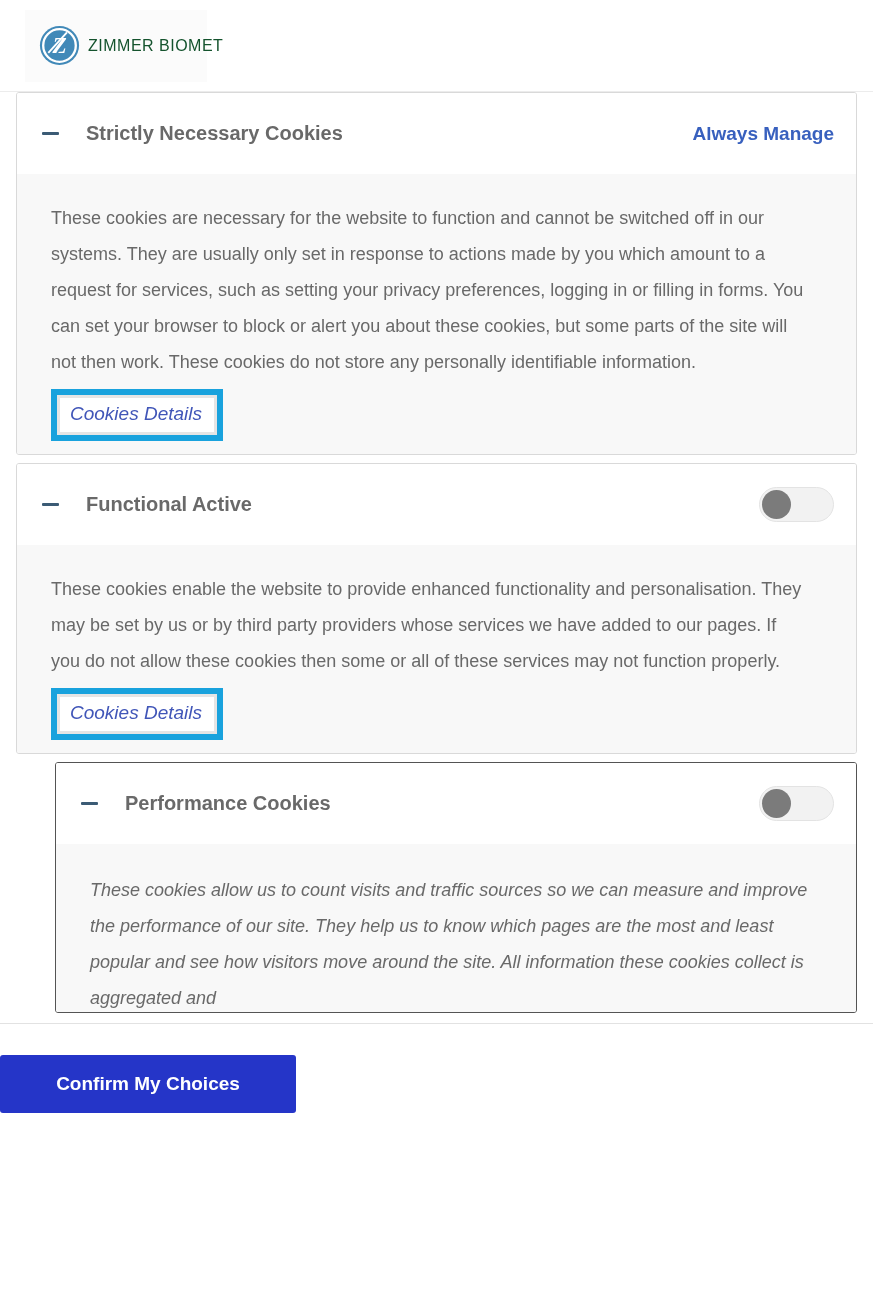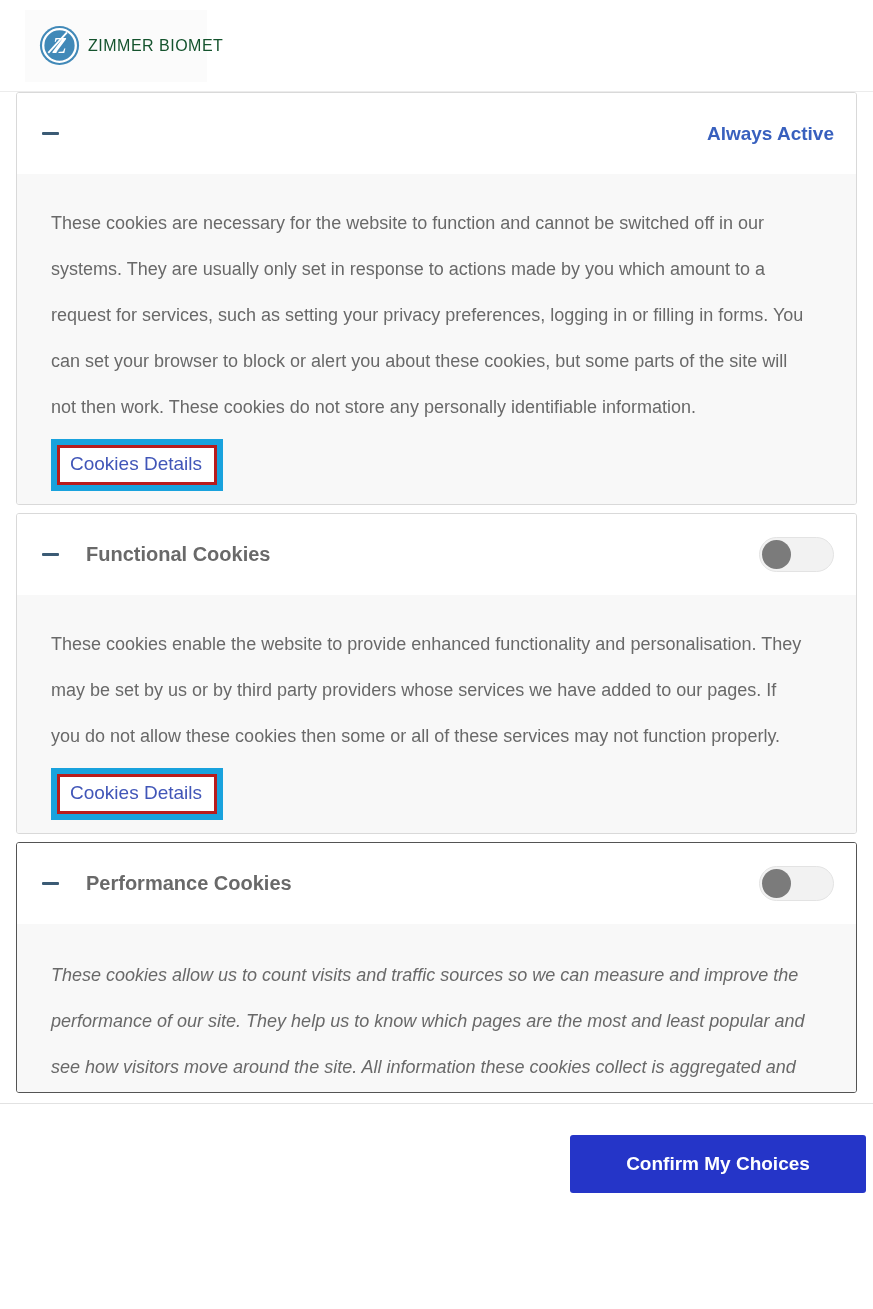--- a/index.html
+++ b/index.html
@@ -48,21 +48,21 @@
     color: #6a6a6a;
   }
 
   .card {
     border: 1px solid #d9d9d9;
     border-radius: 3px;
     margin-bottom: 8px;
     background: #ffffff;
     overflow: hidden;
   }
-  .card.dark-border { border-color: #545454; margin-bottom: 0; }
+  .card.dark-border { border-color: #545454; margin-bottom: 0; margin-left: 39px; }
 
   .card-header {
     height: 81px;
     display: flex;
     align-items: center;
     padding: 0 22px 0 25px;
     background: #ffffff;
     cursor: pointer;
   }
   .minus-icon {
@@ -104,47 +104,47 @@
   }
 
   .card-body {
     background: #f8f8f8;
     padding: 26px 40px 13px 34px;
   }
   .card.dark-border .card-body { height: 168px; padding-top: 28px; overflow: hidden; font-style: italic; }
   .group-desc {
     max-width: 757px;
     font-size: 18px;
-    line-height: 46px;
+    line-height: 36px;
     color: #696969;
   }
   .link-ring {
     display: inline-block;
     margin-top: 9px;
     border: 6px solid #19a2dd;
-    background: #b91c1c;
+    background: #e5e5e5;
     padding: 3px;
+    font-style: italic;
   }
   .cookies-link {
     display: inline-block;
     padding: 5px 12px 7px 10px;
     font-size: 19px;
     color: #4156b8;
     text-decoration: none;
     background: #ffffff;
   }
 
   
   .footer-divider {
     margin-top: 10px;
     border-top: 1px solid #e2e2e2;
   }
   .footer {
     display: flex;
-    justify-content: flex-end;
     padding: 31px 7px 0 0;
   }
   .confirm-btn {
     background: #2535c8;
     color: #ffffff;
     border: none;
     border-radius: 3px;
     width: 296px;
     height: 58px;
     font-family: "Liberation Sans", sans-serif;
@@ -167,34 +167,35 @@
     </svg>
     <span class="brand-name">ZIMMER BIOMET</span>
   </div>
 </header>
 
 <main class="main">
 
   <section class="card">
     <div class="card-header">
       <span class="minus-icon"></span>
-      <span class="always-active">Always Active</span>
+      <h2 class="group-title">Strictly Necessary Cookies</h2>
+      <span class="always-active">Always Manage</span>
     </div>
     <div class="card-body">
       <p class="group-desc">These cookies are necessary for the website to function and cannot be switched off in our systems. They are usually only set in response to actions made by you which amount to a request for services, such as setting your privacy preferences, logging in or filling in forms. You can set your browser to block or alert you about these cookies, but some parts of the site will not then work. These cookies do not store any personally identifiable information.</p>
       <span class="link-ring">
         <a href="#" class="cookies-link">Cookies Details</a>
       </span>
     </div>
   </section>
 
   <section class="card">
     <div class="card-header">
       <span class="minus-icon"></span>
-      <h2 class="group-title">Functional Cookies</h2>
+      <h2 class="group-title">Functional Active</h2>
       <span class="toggle" role="switch" aria-checked="false">
         <span class="knob"></span>
       </span>
     </div>
     <div class="card-body">
       <p class="group-desc">These cookies enable the website to provide enhanced functionality and personalisation. They may be set by us or by third party providers whose services we have added to our pages. If you do not allow these cookies then some or all of these services may not function properly.</p>
       <span class="link-ring">
         <a href="#" class="cookies-link">Cookies Details</a>
       </span>
     </div>

